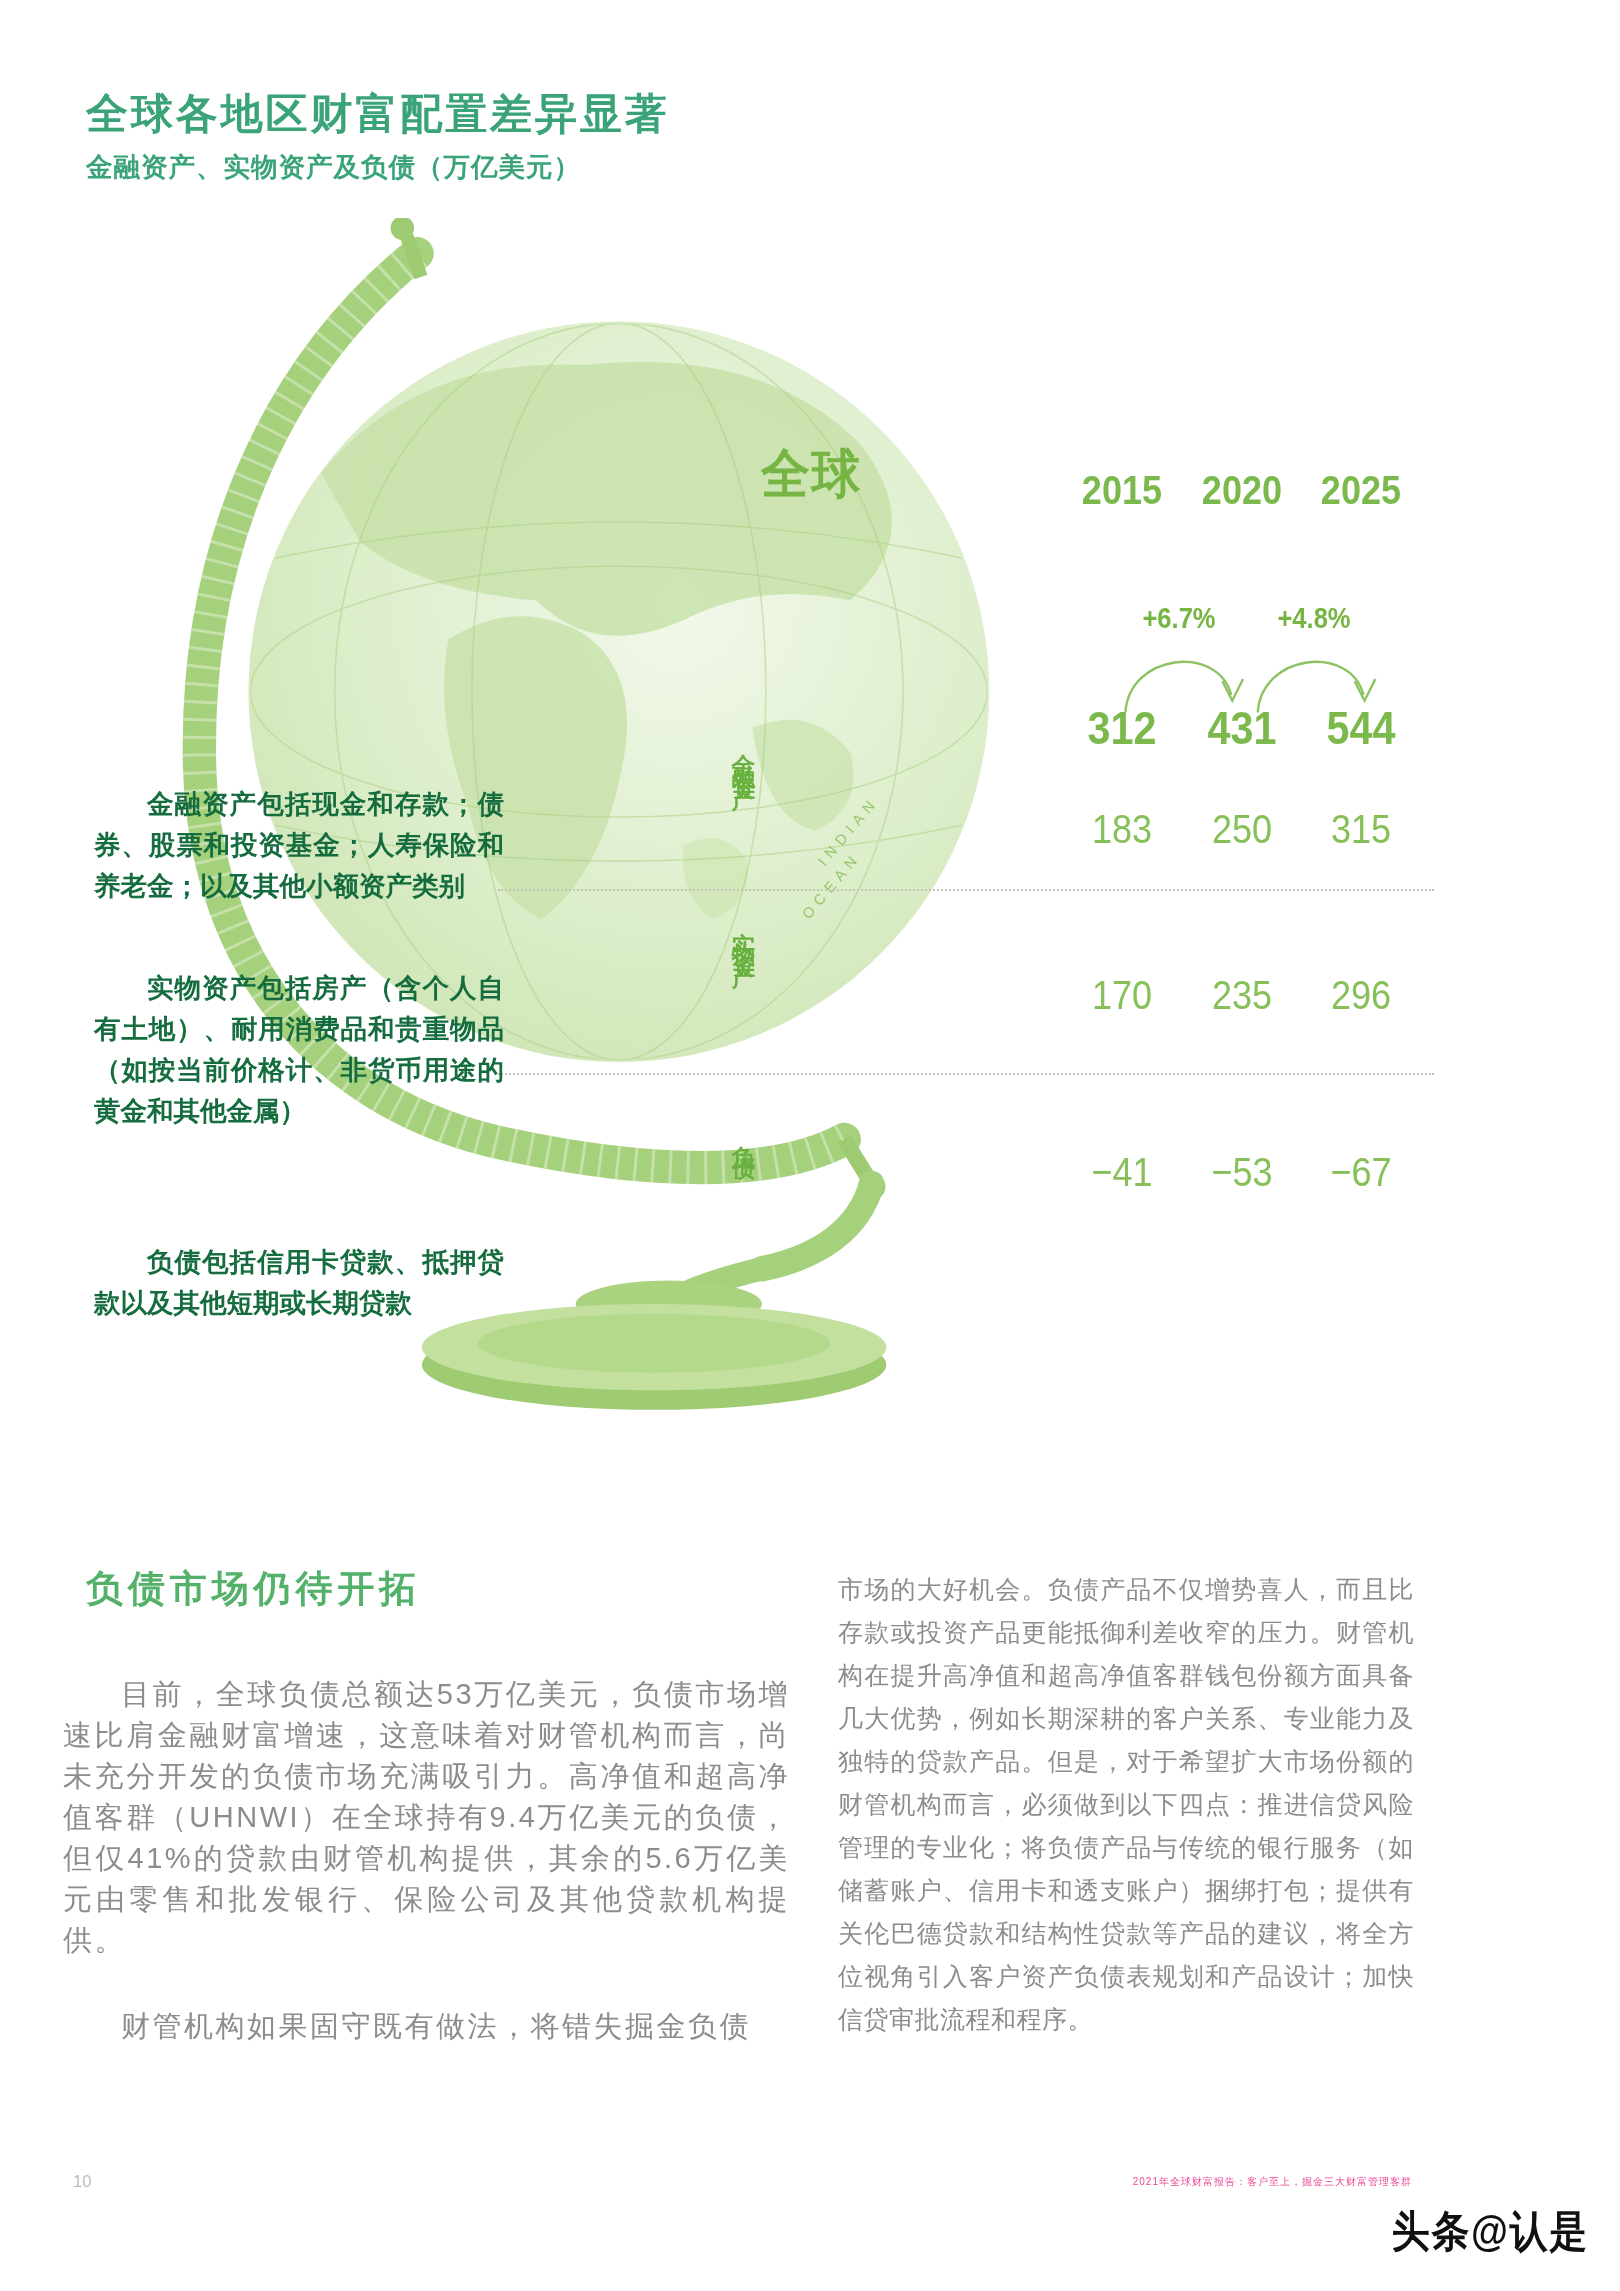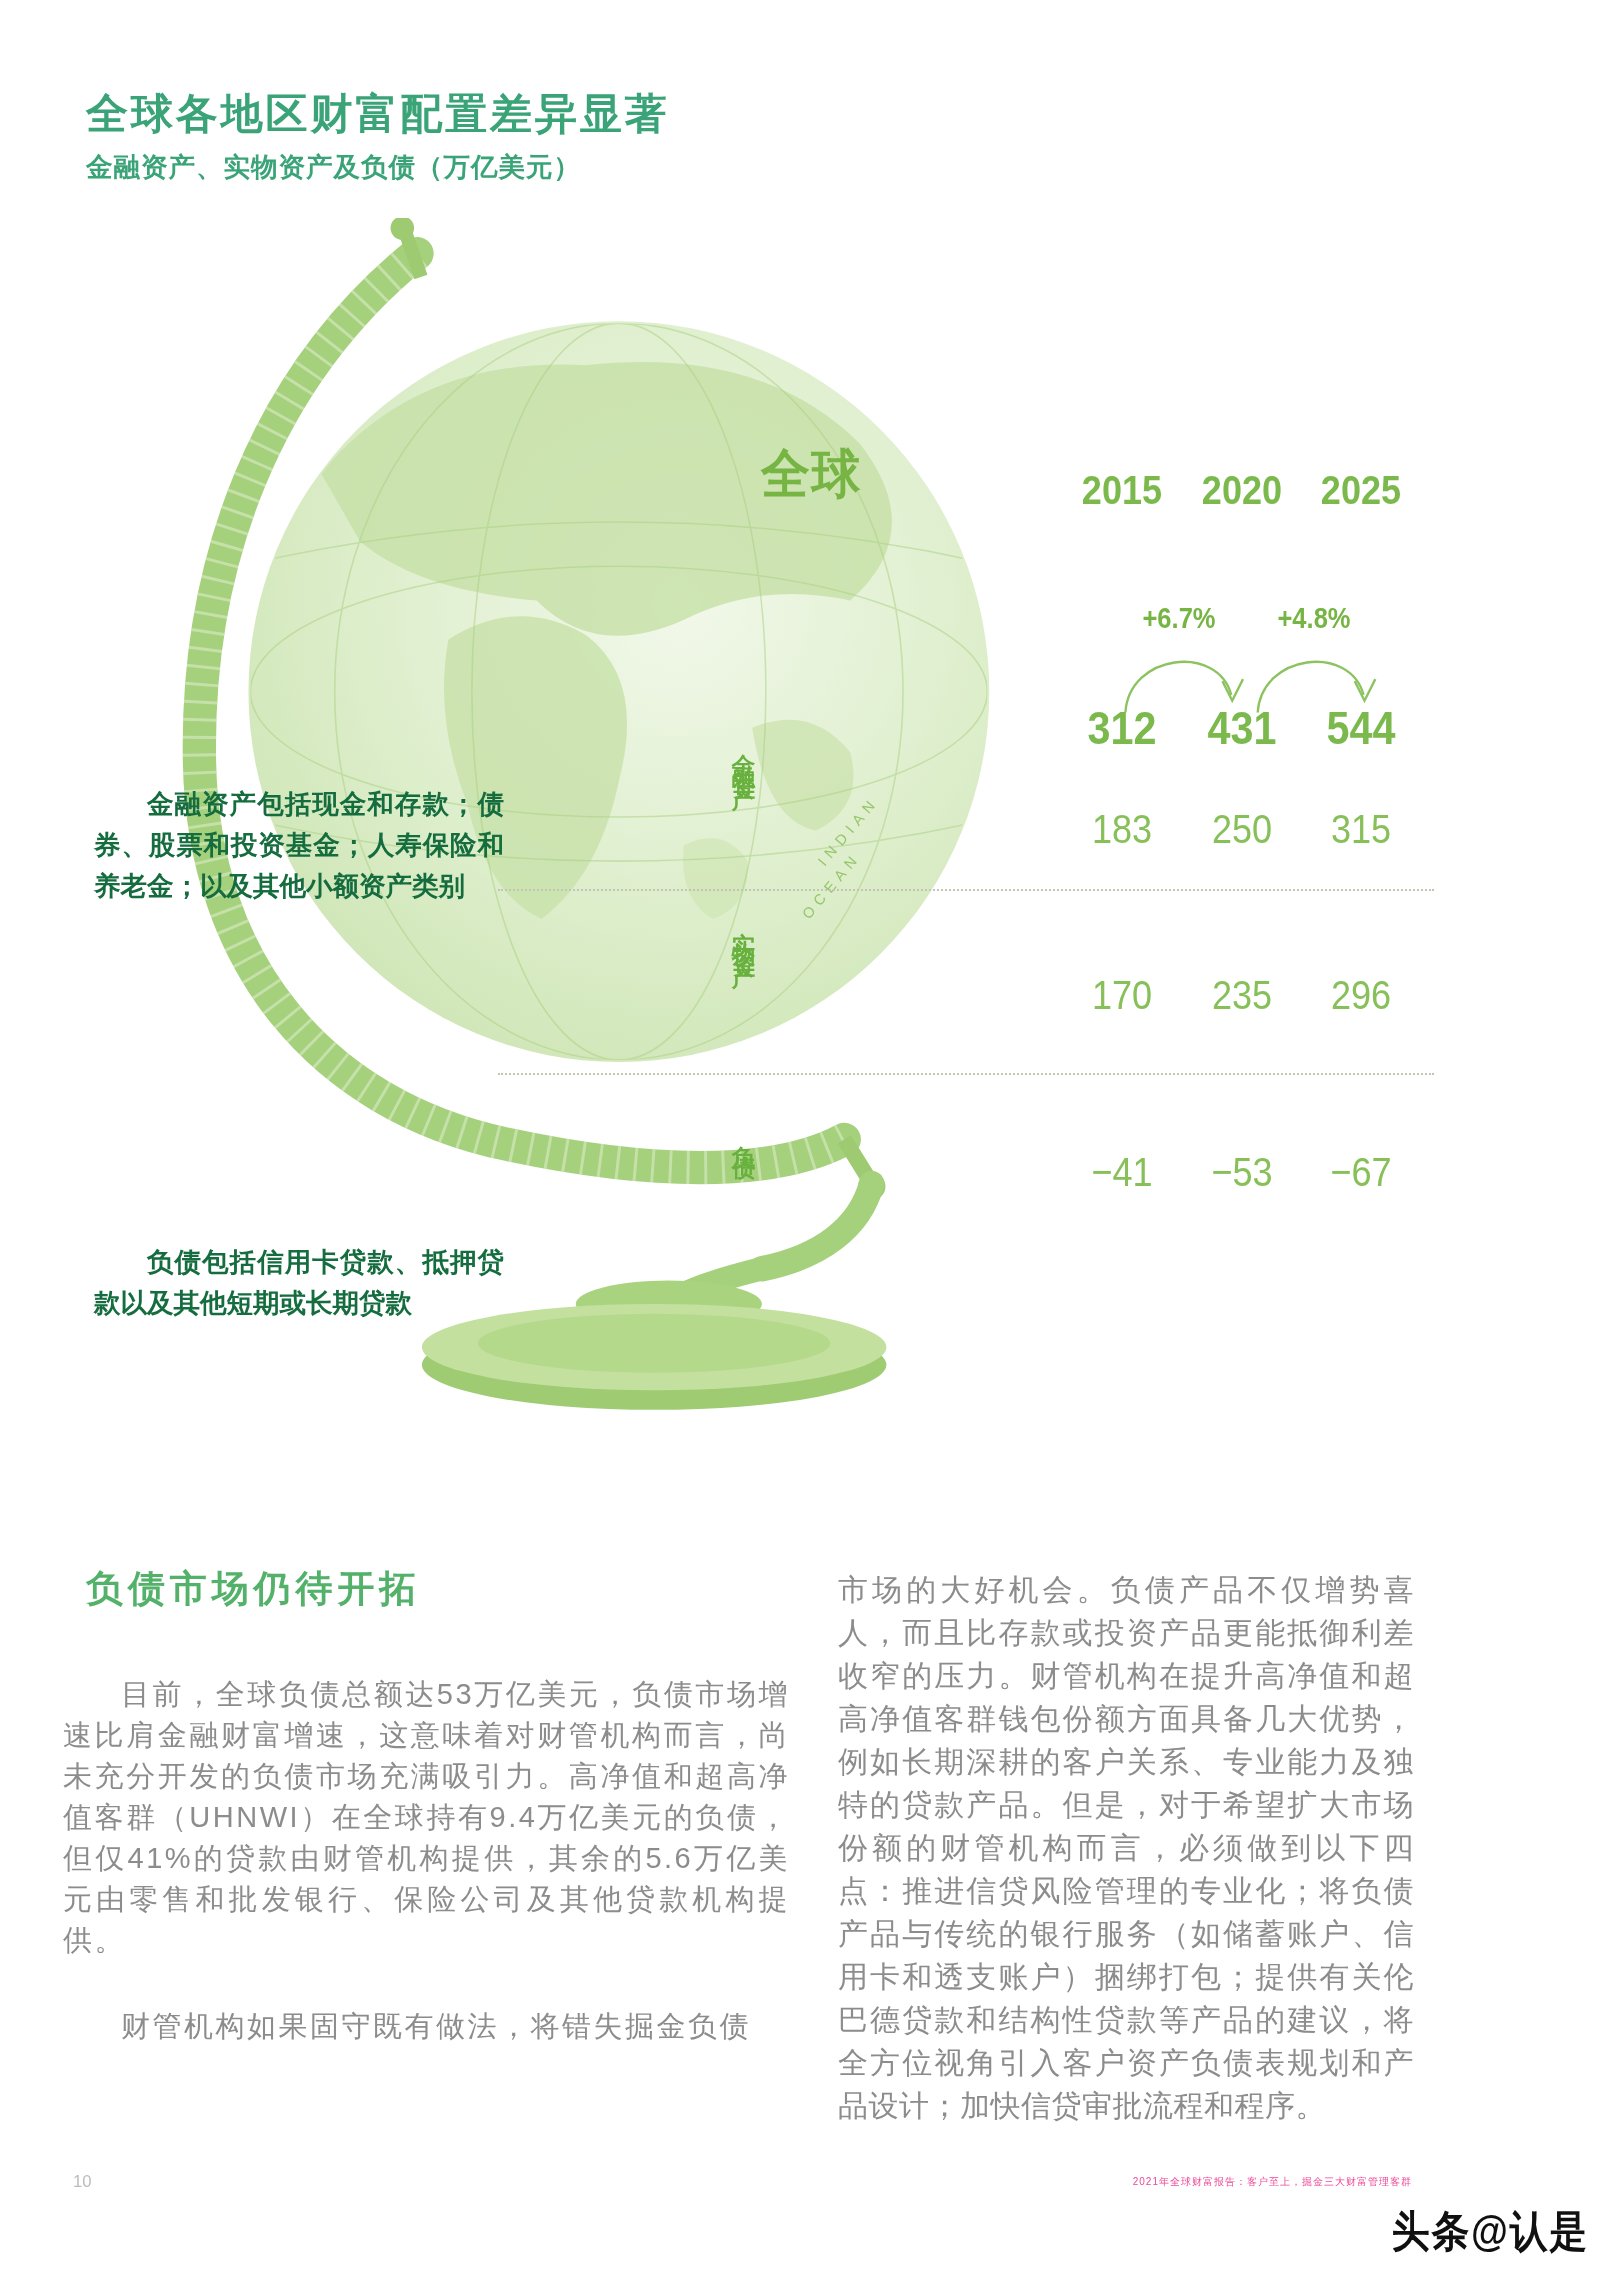--- a/index.html
+++ b/index.html
@@ -35,21 +35,21 @@
 
   .note{left:94px;width:410px;color:#156c3e;font-weight:bold;font-size:26.5px;
         line-height:41px;text-align:justify;text-indent:2em;}
   .n1{top:784px;} .n2{top:968px;} .n3{top:1242px;}
 
   .section-heading{left:86px;top:1564px;font-size:37px;font-weight:bold;color:#53b16a;letter-spacing:4.9px;}
   .body-left{left:63px;top:1674px;width:727px;font-size:29px;line-height:41px;
              color:#8c8c8c;text-align:justify;letter-spacing:2.5px;}
   .body-left p{margin:0;text-indent:2em;}
   .body-left p + p{margin-top:45px;}
-  .body-right{left:838px;top:1568px;width:576px;font-size:30px;line-height:43px;
+  .body-right{left:838px;top:1568px;width:576px;font-size:25px;line-height:43px;
               color:#8c8c8c;text-align:justify;letter-spacing:0.5px;text-indent:0;}
 
   .footer-page{left:73px;top:2172px;font-size:16.7px;color:#bcbcbc;}
   .footer-title{right:208px;top:2175px;font-size:10px;color:#ec4899;letter-spacing:1px;}
   .watermark{right:31px;top:2203px;font-size:43px;font-weight:900;color:#101010;
              letter-spacing:2px;transform:scaleX(.88);transform-origin:right center;}
 </style>
 </head>
 <body>
 
@@ -147,20 +147,21 @@
   <div class="abs col c2 val r-phy">235</div>
   <div class="abs col c3 val r-phy">296</div>
 
   <div class="abs dotline d2"></div>
 
   <div class="abs col c1 val r-liab">−41</div>
   <div class="abs col c2 val r-liab">−53</div>
   <div class="abs col c3 val r-liab">−67</div>
 
   <div class="abs note n1">金融资产包括现金和存款；债券、股票和投资基金；人寿保险和养老金；以及其他小额资产类别</div>
+  <div class="abs note n2">实物资产包括房产（含个人自有土地）、耐用消费品和贵重物品（如按当前价格计、非货币用途的黄金和其他金属）</div>
   <div class="abs note n3">负债包括信用卡贷款、抵押贷款以及其他短期或长期贷款</div>
 
   <div class="abs section-heading">负债市场仍待开拓</div>
 
   <div class="abs body-left">
     <p>目前，全球负债总额达53万亿美元，负债市场增速比肩金融财富增速，这意味着对财管机构而言，尚未充分开发的负债市场充满吸引力。高净值和超高净值客群（UHNWI）在全球持有9.4万亿美元的负债，但仅41%的贷款由财管机构提供，其余的5.6万亿美元由零售和批发银行、保险公司及其他贷款机构提供。</p>
     <p>财管机构如果固守既有做法，将错失掘金负债</p>
   </div>
 
   <div class="abs body-right">市场的大好机会。负债产品不仅增势喜人，而且比存款或投资产品更能抵御利差收窄的压力。财管机构在提升高净值和超高净值客群钱包份额方面具备几大优势，例如长期深耕的客户关系、专业能力及独特的贷款产品。但是，对于希望扩大市场份额的财管机构而言，必须做到以下四点：推进信贷风险管理的专业化；将负债产品与传统的银行服务（如储蓄账户、信用卡和透支账户）捆绑打包；提供有关伦巴德贷款和结构性贷款等产品的建议，将全方位视角引入客户资产负债表规划和产品设计；加快信贷审批流程和程序。</div>

